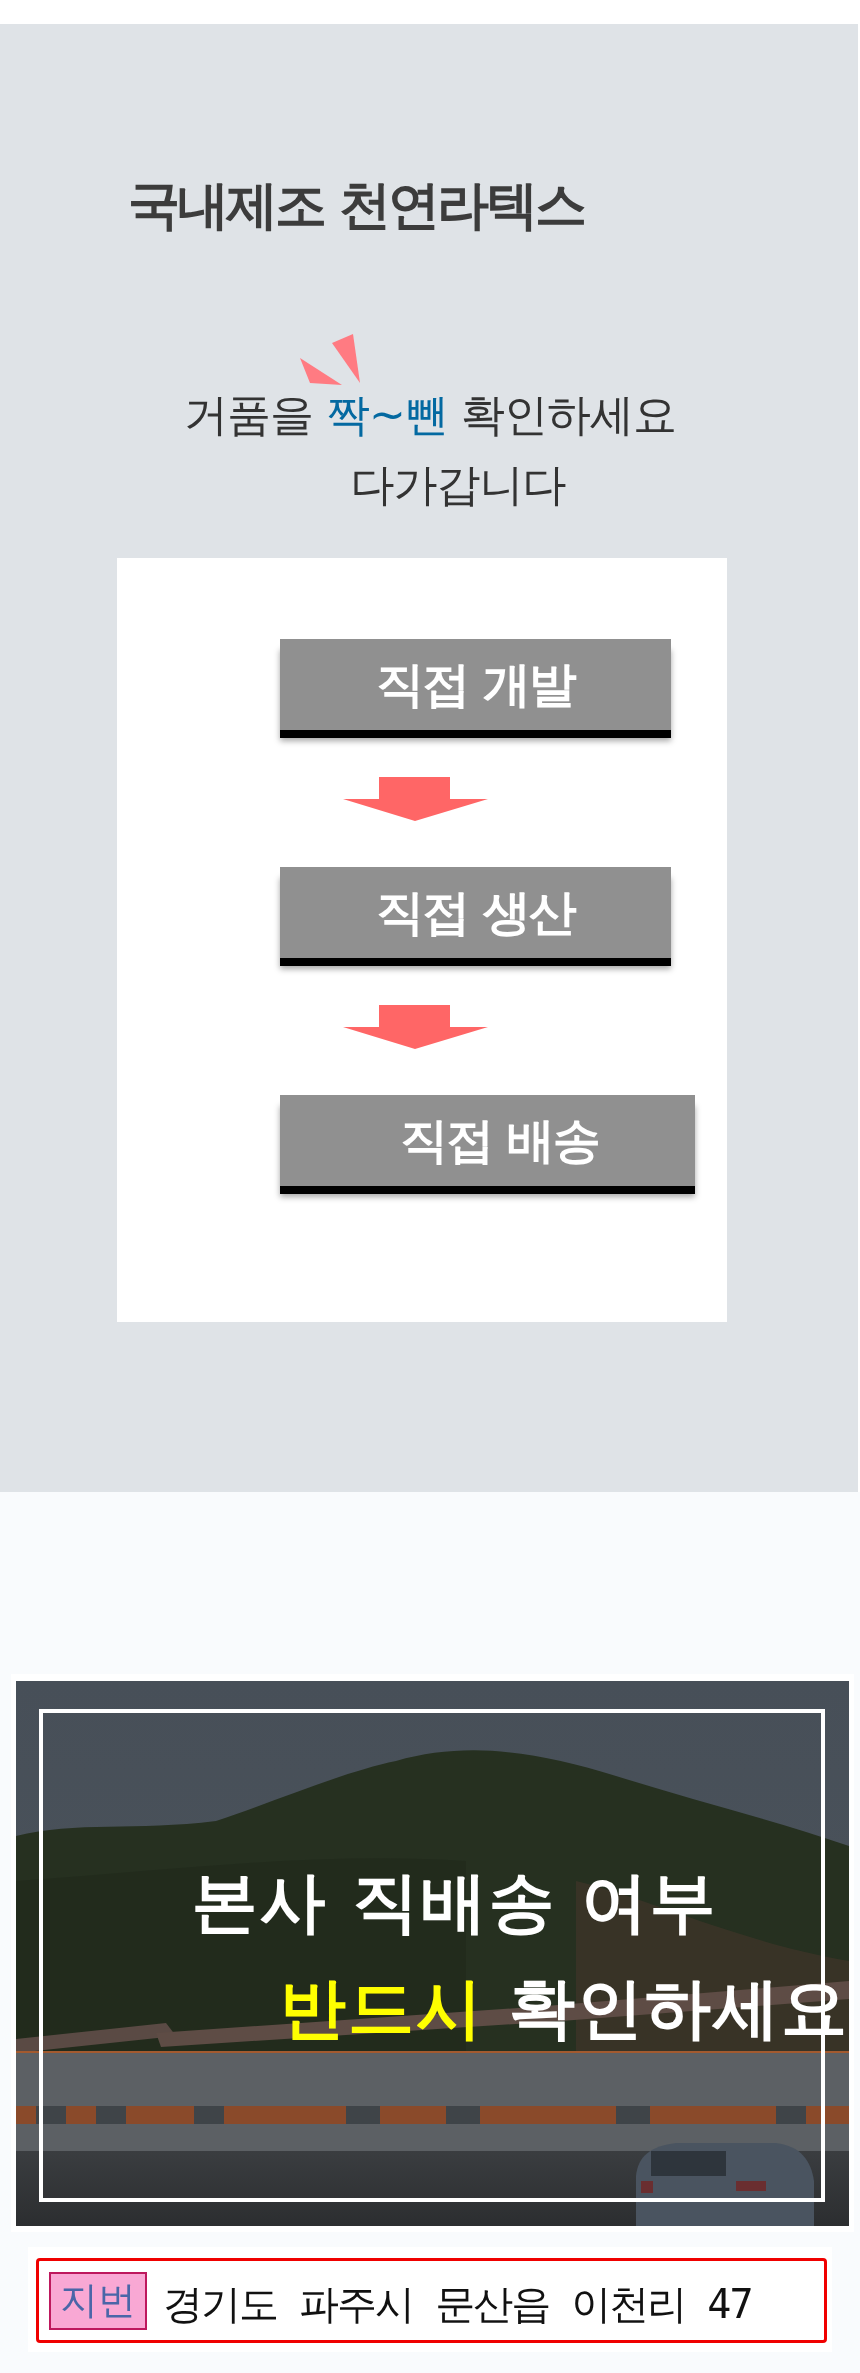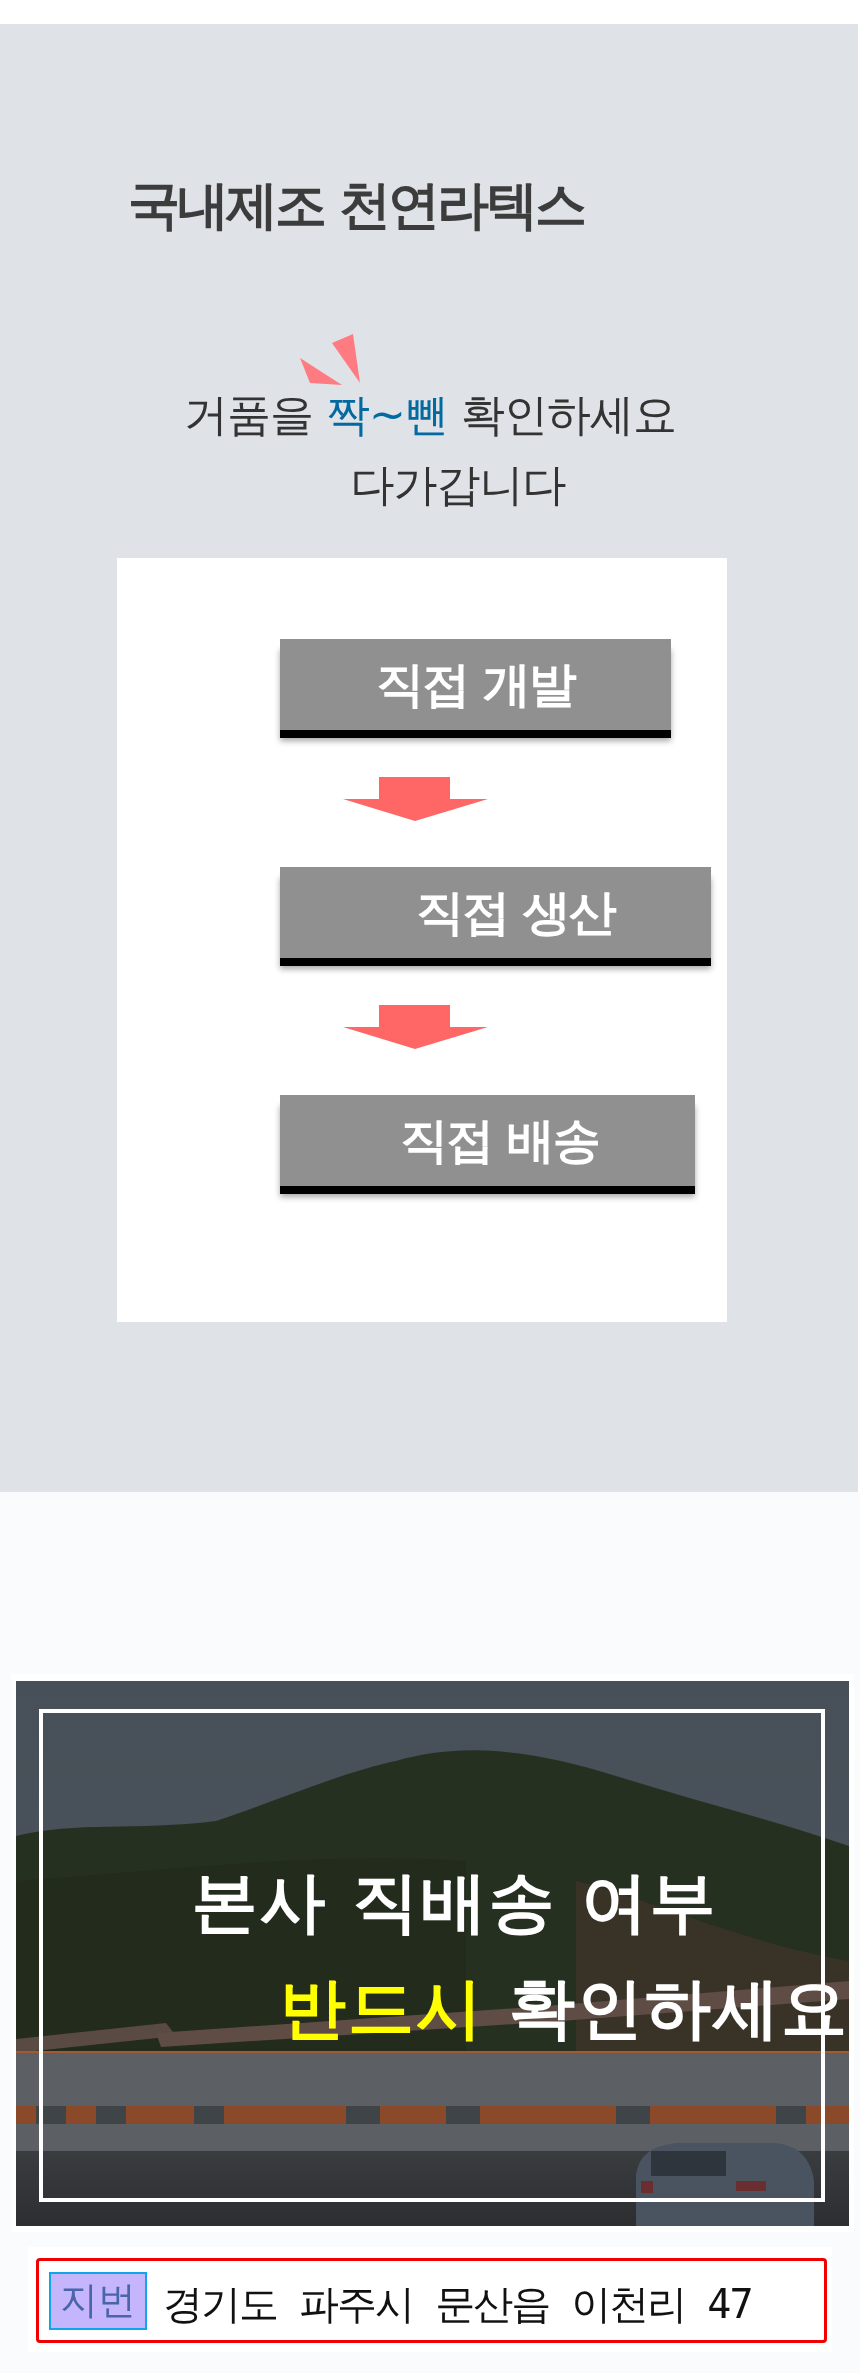--- a/index.html
+++ b/index.html
@@ -38,21 +38,21 @@
 
   .step {
     left: 244px; width: 391px; height: 91px;
     background: #909090; color: #ffffff;
     font-size: 48px; font-weight: bold; letter-spacing: -2px;
     display: flex; align-items: center; justify-content: center;
     box-shadow: 0 8px 0 #000000, 0 11px 6px rgba(0,0,0,0.35);
     margin-left: 36px;
   }
   #step-1 { top: 639px; }
-  #step-2 { top: 867px; padding-left: 40px; }
+  #step-2 { top: 867px; }
   #step-3 { top: 1095px; padding-left: 24px; }
 
   .arrow { left: 343px; width: 145px; height: 44px; }
   #arrow-1 { top: 777px; }
   #arrow-2 { top: 1005px; }
 
   
   #photo-border { left: 11px; top: 1674px; width: 843px; height: 558px; background: #ffffff; }
   #photo { left: 16px; top: 1681px; width: 833px; height: 545px; overflow: hidden; background: #4a525b; }
   #photo svg { position: absolute; left: 0; top: 0; }
@@ -71,21 +71,21 @@
 
   
   #address-wrap { left: 28px; top: 2247px; width: 804px; height: 105px; background: #ffffff; }
   #address-box {
     left: 36px; top: 2258px; width: 785px; height: 79px;
     border: 3px solid #f00000; border-radius: 4px; background: #ffffff;
     display: flex; align-items: center;
   }
   #address-badge {
     margin-left: 10px; width: 94px; height: 54px;
-    border: 2px solid #0ea5e9; background: #c4b5fd; color: #4a66a8;
+    border: 2px solid #be185d; background: #f9a8d4; color: #4a66a8;
     font-size: 38px; display: flex; align-items: center; justify-content: center;
     font-family: "DejaVu Sans Mono", "Liberation Mono", monospace;
   }
   #address-text {
     margin-left: 16px; font-size: 40px; color: #111111;
     font-family: "DejaVu Sans Mono", "Liberation Mono", monospace; letter-spacing: -2px;
     white-space: nowrap;
     margin-top: 8px;
   }
 </style>

